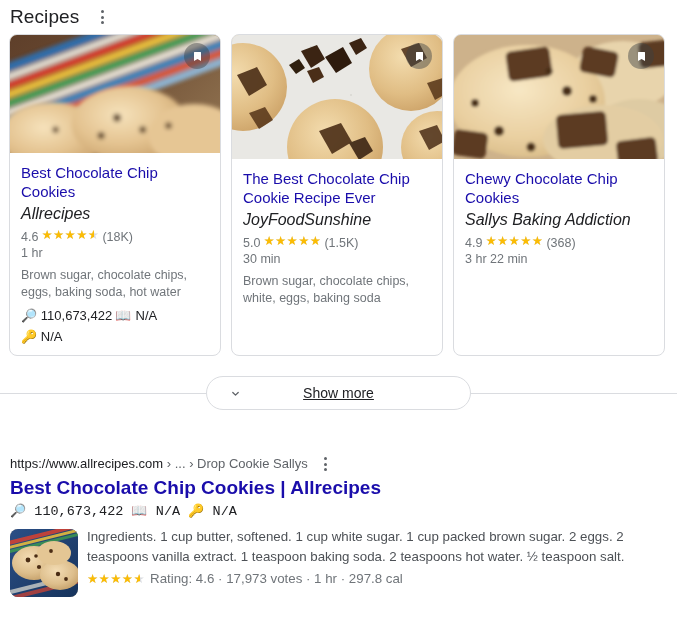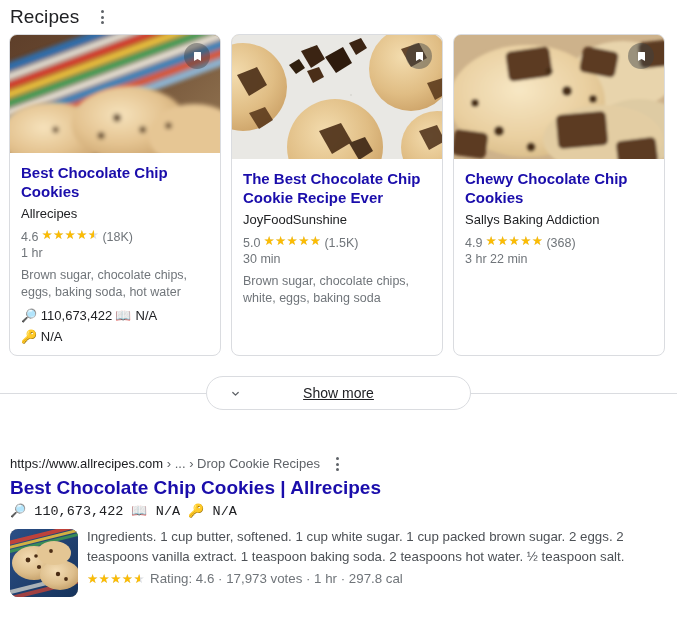--- a/index.html
+++ b/index.html
@@ -89,29 +89,30 @@
   .bookmark-btn svg { width: 13px; height: 13px; display:block; }
 
   .card-body {
     padding: 10px 11px 8px 11px;
     flex: 1;
   }
   .card-title {
     color: #1a0dab;
     font-size: 15px;
     line-height: 19px;
-    font-weight: 700;
+    font-weight: 400;
     margin-bottom: 5px;
     cursor: pointer;
   }
   .card-source {
-    font-size: 13px;
+    font-size: 16px;
     color: #202124;
     line-height: 16px;
     margin-bottom: 7px;
+    font-style: italic;
   }
   .rating-line {
     font-size: 12.5px;
     color: #70757a;
     line-height: 16px;
     display: flex;
     align-items: flex-start;
     gap: 3px;
     white-space: nowrap;
   }
@@ -488,21 +489,21 @@
           <path d="M7 10l5 5 5-5" fill="none" stroke="#5f6368" stroke-width="2.4" stroke-linecap="round" stroke-linejoin="round"></path>
         </svg>
     </span>
     <span>Show more</span>
   </div>
 </div>
 
 <div class="result-block">
 
   <div class="result-url-row">
-    <span class="result-url"><span>https://www.allrecipes.com</span><span class="crumb"> › ... › Drop Cookie Recipes</span></span>
+    <span class="result-url"><span>https://www.allrecipes.com</span><span class="crumb"> › ... › Drop Cookie Sallys</span></span>
     <span class="kebab-small">
         <i></i>
         <i></i>
         <i></i>
       </span>
   </div>
 
   <div class="result-title">Best Chocolate Chip Cookies | Allrecipes</div>
 
   <div class="result-metrics">

